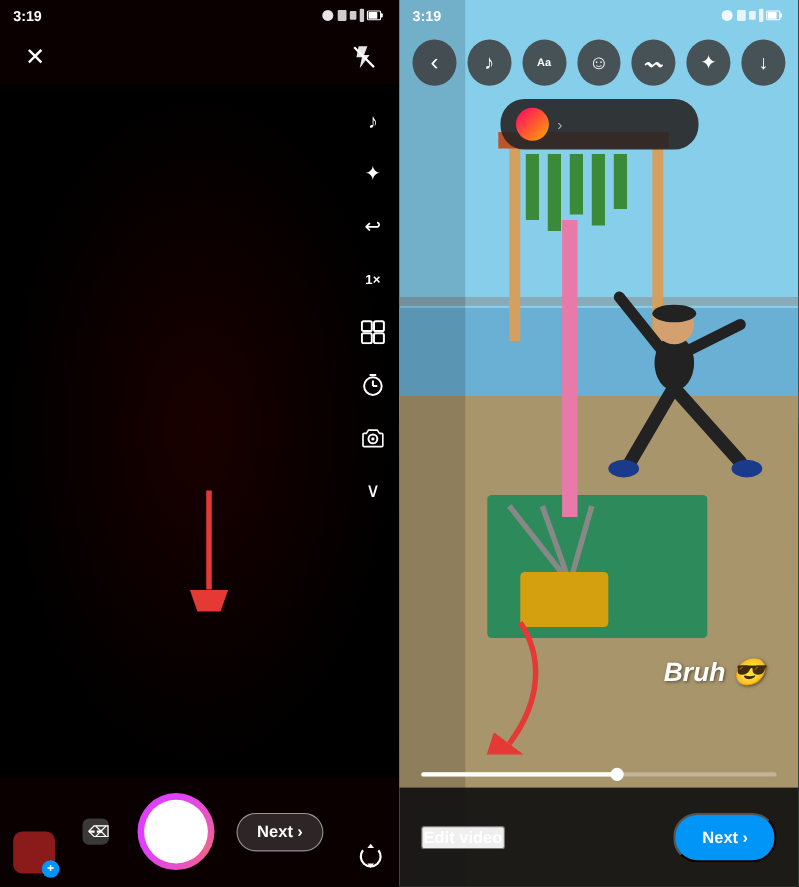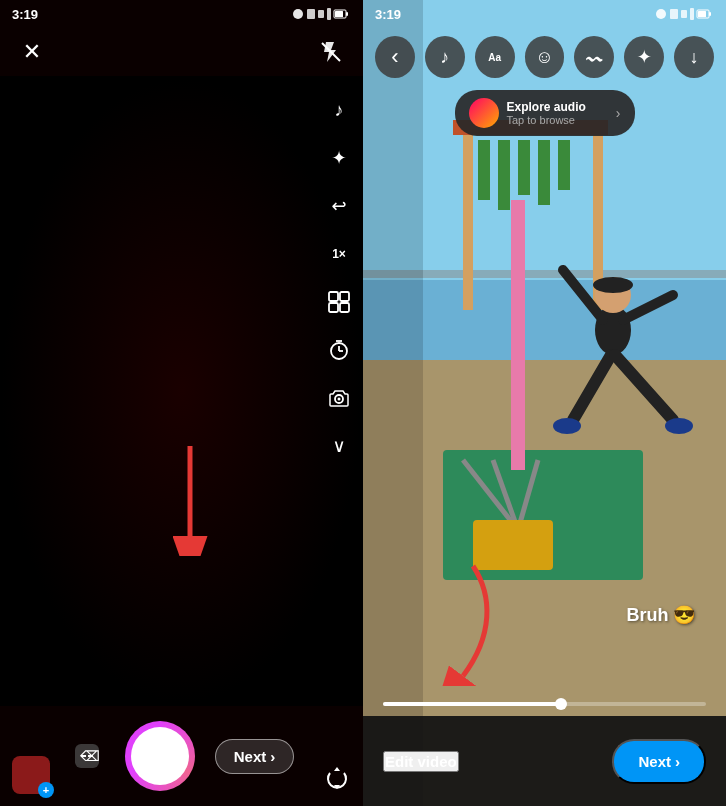--- a/index.html
+++ b/index.html
@@ -312,24 +312,25 @@
       color: #aaa;
       font-size: 14px;
     }
 
     
     .bruh-text {
       position: absolute;
       bottom: 180px;
       right: 30px;
       color: #fff;
-      font-size: 18px;
+      font-size: 24px;
       font-weight: 700;
       z-index: 15;
       text-shadow: 1px 1px 3px rgba(0,0,0,0.5);
+      font-style: italic;
     }
 
     
     .red-arrow-right {
       position: absolute;
       left: 50px;
       bottom: 120px;
       z-index: 30;
     }
 
@@ -594,24 +595,20 @@
     <div class="toolbar-btn-circle">
       <span>✦</span>
     </div>
     <div class="toolbar-btn-circle">
       <span>↓</span>
     </div>
   </div>
 
   <div class="explore-audio-banner">
     <div class="audio-avatar"></div>
-    <div class="audio-text">
-      <div class="audio-title">Explore audio</div>
-      <div class="audio-subtitle">Tap to browse</div>
-    </div>
     <span class="audio-chevron">›</span>
   </div>
 
   <div class="bruh-text">Bruh 😎</div>
 
   <svg class="red-arrow-right" width="100" height="130" viewBox="0 0 100 130">
     <defs>
       <marker id="arrowhead-r" markerWidth="10" markerHeight="7" refX="0" refY="3.5" orient="auto">
         <polygon points="0 0, 10 3.5, 0 7" fill="#e53935"></polygon>
       </marker>

